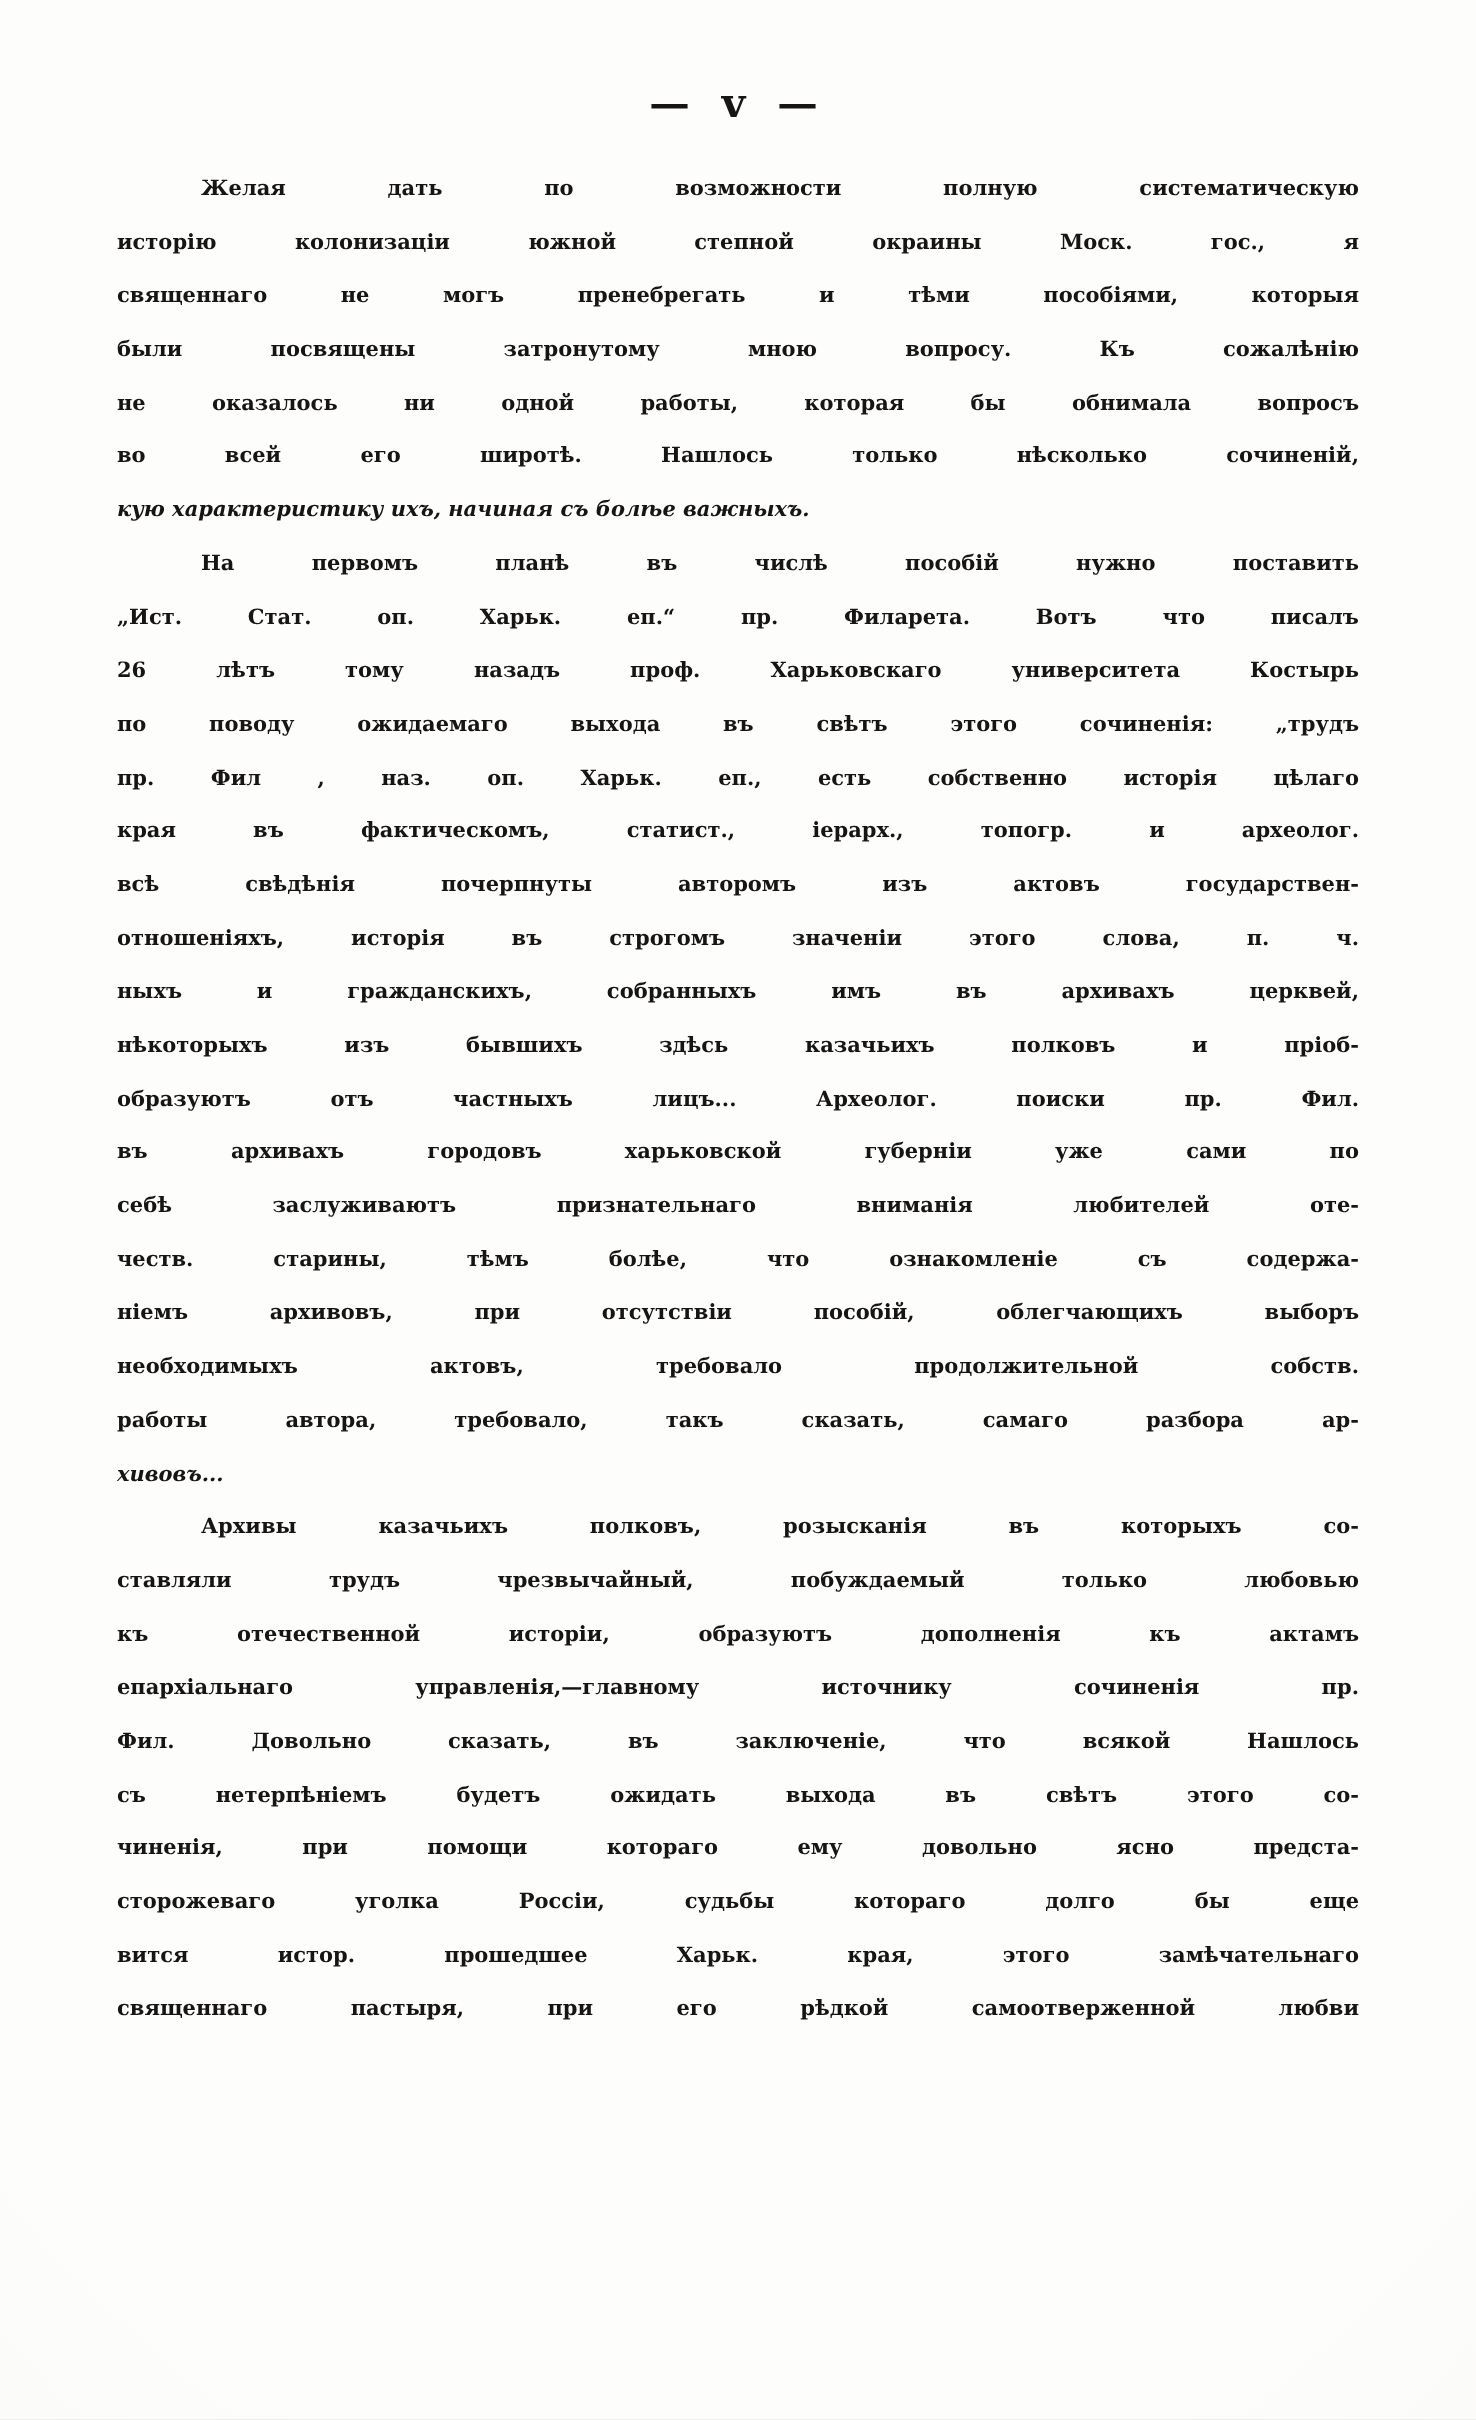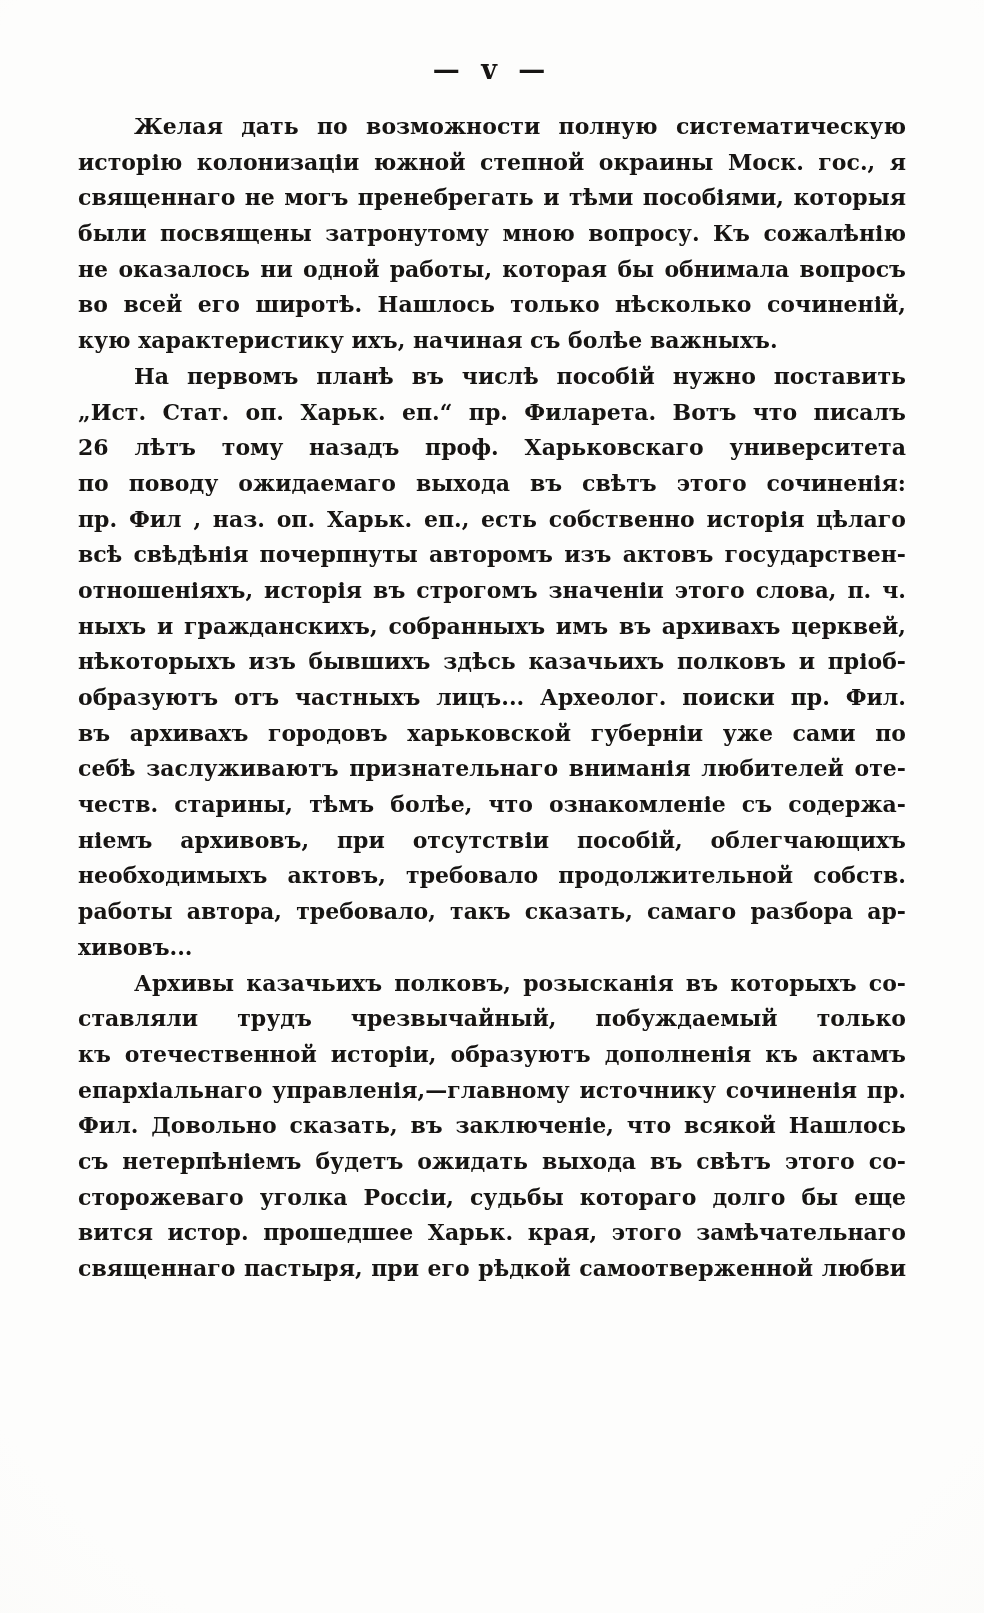--- a/index.html
+++ b/index.html
@@ -34,30 +34,31 @@
     left: 78px;
     width: 828px;
   }
   .para {
     margin: 0;
     padding: 0;
   }
   .line {
     height: 35.7px;
     line-height: 35.7px;
-    font-size: 22px;
+    font-size: 14px;
     text-align: justify;
     text-align-last: justify;
     overflow: hidden;
   }
   .line.first {
     text-indent: 56px;
   }
   .line.unstretched {
     text-align-last: left;
+    font-style: italic;
   }
 </style>
 </head>
 <body>
 
 <div class="page">
   <div class="page-header">— v —</div>
   <div class="text-block">
       <div class="para">
         <div class="line first">Желая дать по возможности полную систематическую</div>
@@ -67,38 +68,40 @@
         <div class="line">не оказалось ни одной работы, которая бы обнимала вопросъ</div>
         <div class="line">во всей его широтѣ. Нашлось только нѣсколько сочиненій,</div>
         <div class="line unstretched">кую характеристику ихъ, начиная съ болѣе важныхъ.</div>
       </div>
       <div class="para">
         <div class="line first">На первомъ планѣ въ числѣ пособій нужно поставить</div>
         <div class="line">„Ист. Стат. оп. Харьк. еп.“ пр. Филарета. Вотъ что писалъ</div>
         <div class="line">26 лѣтъ тому назадъ проф. Харьковскаго университета Костырь</div>
         <div class="line">по поводу ожидаемаго выхода въ свѣтъ этого сочиненія: „трудъ</div>
         <div class="line">пр. Фил , наз. оп. Харьк. еп., есть собственно исторія цѣлаго</div>
+        <div class="line">края въ фактическомъ, статист., іерарх., топогр. и археолог.</div>
         <div class="line">всѣ свѣдѣнія почерпнуты авторомъ изъ актовъ государствен-</div>
         <div class="line">отношеніяхъ, исторія въ строгомъ значеніи этого слова, п. ч.</div>
         <div class="line">ныхъ и гражданскихъ, собранныхъ имъ въ архивахъ церквей,</div>
         <div class="line">нѣкоторыхъ изъ бывшихъ здѣсь казачьихъ полковъ и пріоб-</div>
         <div class="line">образуютъ отъ частныхъ лицъ... Археолог. поиски пр. Фил.</div>
         <div class="line">въ архивахъ городовъ харьковской губерніи уже сами по</div>
         <div class="line">себѣ заслуживаютъ признательнаго вниманія любителей оте-</div>
         <div class="line">честв. старины, тѣмъ болѣе, что ознакомленіе съ содержа-</div>
         <div class="line">ніемъ архивовъ, при отсутствіи пособій, облегчающихъ выборъ</div>
         <div class="line">необходимыхъ актовъ, требовало продолжительной собств.</div>
         <div class="line">работы автора, требовало, такъ сказать, самаго разбора ар-</div>
         <div class="line unstretched">хивовъ...</div>
       </div>
       <div class="para">
         <div class="line first">Архивы казачьихъ полковъ, розысканія въ которыхъ со-</div>
         <div class="line">ставляли трудъ чрезвычайный, побуждаемый только любовью</div>
         <div class="line">къ отечественной исторіи, образуютъ дополненія къ актамъ</div>
         <div class="line">епархіальнаго управленія,—главному источнику сочиненія пр.</div>
         <div class="line">Фил. Довольно сказать, въ заключеніе, что всякой Нашлось</div>
         <div class="line">съ нетерпѣніемъ будетъ ожидать выхода въ свѣтъ этого со-</div>
+        <div class="line">чиненія, при помощи котораго ему довольно ясно предста-</div>
         <div class="line">сторожеваго уголка Россіи, судьбы котораго долго бы еще</div>
         <div class="line">вится истор. прошедшее Харьк. края, этого замѣчательнаго</div>
         <div class="line">священнаго пастыря, при его рѣдкой самоотверженной любви</div>
       </div>
     </div>
 </div>
 
 </body></html>

